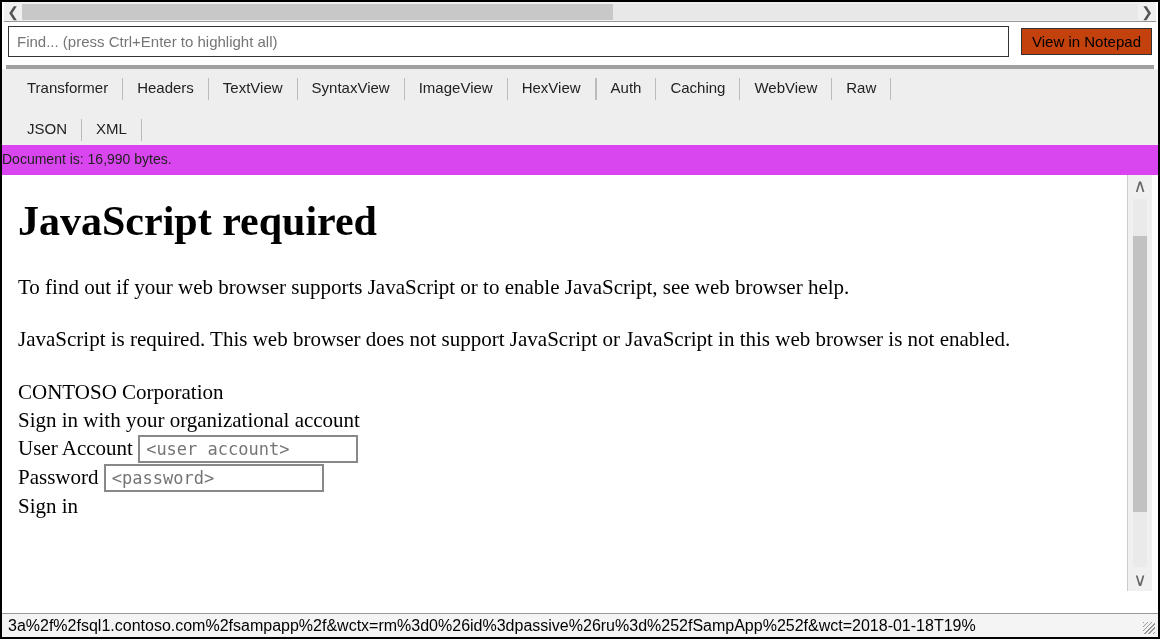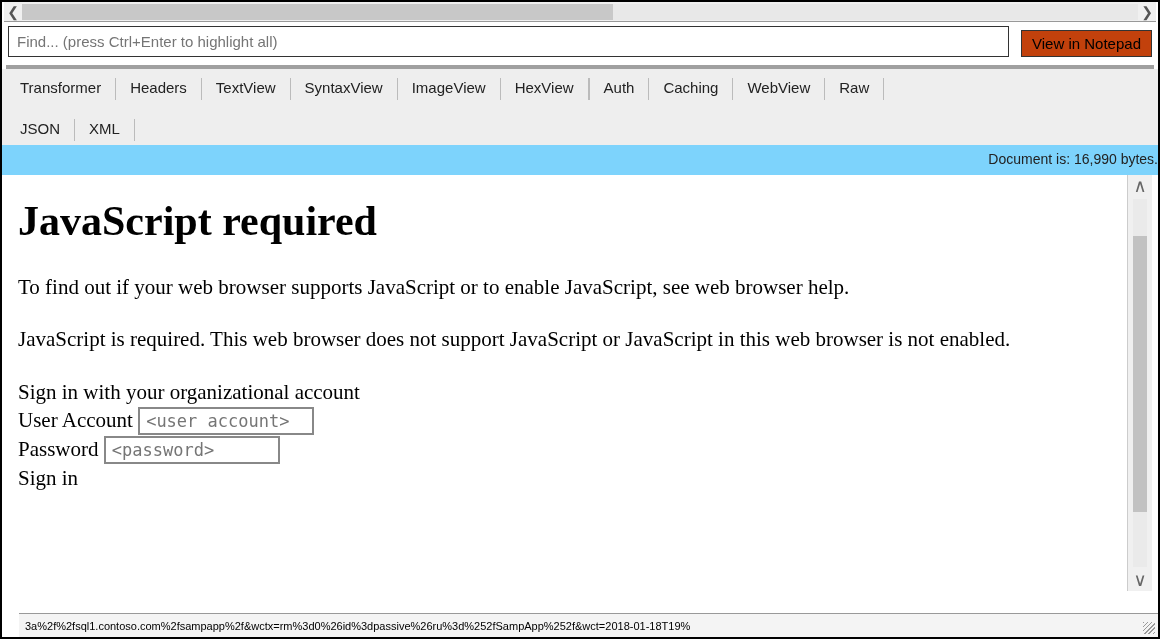--- a/index.html
+++ b/index.html
@@ -6,50 +6,50 @@
 html, body { width: 1160px; height: 639px; overflow: hidden; font-family: Tahoma, Arial, sans-serif; font-size: 13px; background: #fff; }
 .outer { width: 1160px; height: 639px; border: 2px solid #000; background: #fff; position: relative; }
 
 
 .hscroll { height: 20px; background: #f0f0f0; border-bottom: 1px solid #999; display: flex; align-items: center; position: relative; margin: 0 2px; }
 .hscroll .arrow { width: 18px; height: 18px; display: flex; align-items: center; justify-content: center; color: #555; font-size: 14px; cursor: pointer; }
 .hscroll .track { flex: 1; height: 16px; background: #e8e8e8; position: relative; }
 .hscroll .thumb { position: absolute; left: 0; top: 0; height: 16px; width: 53%; background: #c8c8c8; }
 
 
-.findrow { display: flex; align-items: flex-end; padding: 4px 6px 8px 6px; gap: 12px; }
+.findrow { display: flex; align-items: center; padding: 4px 6px 8px 6px; gap: 12px; }
 .findbox { flex: 1; border: 1px solid #333; background: #fff; padding: 6px 8px; color: #888; font-size: 15px; font-family: Arial, sans-serif; }
 .notepad-btn { border: 1px solid #333; background: #c2410c; padding: 4px 10px; font-size: 15px; font-family: Arial, sans-serif; cursor: pointer; display: flex; align-items: center; }
 
 .divider { height: 4px; background: #a0a0a0; margin: 0 4px; }
 
 
-.tabbar { background: #eeeeee; padding: 4px 4px 0 4px; }
+.tabbar { background: #eeeeee; padding: 4px 4px 0 11px; }
 .tabrow { display: flex; align-items: center; }
 .tab { padding: 6px 14px 8px 14px; font-size: 15px; color: #222; cursor: pointer; position: relative; font-family: Arial, sans-serif; }
 .tabsep { width: 1px; height: 22px; background: #bbb; }
 .tab.active { background: #eeeeee; border: 1px solid #999; border-bottom: 1px solid #eeeeee; border-radius: 2px 2px 0 0; }
 .tab .highlight-box { position: absolute; border: 3px solid #e31b0c; left: -6px; right: -6px; top: -6px; bottom: -2px; pointer-events:none; }
 
-.docinfo { text-align: right; padding: 6px 0 8px 0; font-size: 14px; color: #222; background: #7dd3fc; font-family: Arial, sans-serif; }
+.docinfo { text-align: left; padding: 6px 0 8px 0; font-size: 14px; color: #222; background: #d946ef; font-family: Arial, sans-serif; }
 
 
 .contentwrap { position: relative; display: flex; margin: 0 6px; height: 416px; }
 .webview { flex: 1; background: #fff; overflow: hidden; padding: 22px 10px 0 10px; border-right: 1px solid #ccc; }
 .webview h1 { font-family: 'Times New Roman', serif; font-size: 42px; font-weight: bold; margin-bottom: 28px; }
 .webview p { font-family: 'Times New Roman', serif; font-size: 21px; line-height: 1.35; margin-bottom: 24px; }
 .webview .cline { font-family: 'Times New Roman', serif; font-size: 21px; line-height: 1.35; }
-.field-input { border: 2px solid #888; background: #fff; padding: 2px 6px; font-family: Consolas, monospace; font-size: 17px; color: #888; width: 176px; vertical-align: baseline; }
+.field-input { border: 2px solid #888; background: #fff; padding: 2px 6px; font-family: Consolas, monospace; font-size: 17px; color: #888; width: 220px; vertical-align: baseline; }
 
 .vscroll { width: 24px; background: #f0f0f0; display: flex; flex-direction: column; align-items: center; }
 .vscroll .varrow { width: 22px; height: 22px; display: flex; align-items: center; justify-content: center; font-size: 18px; color: #666; cursor: pointer; }
 .vscroll .vtrack { flex: 1; width: 14px; background: #eaeaea; position: relative; margin: 2px 0; }
 .vscroll .vthumb { position: absolute; left: 0; width: 14px; background: #c2c2c2; top: 10%; height: 75%; }
 
-.statusbar { position: absolute; left: 17px; right: 0; bottom: 0; height: 24px; border-top: 1px solid #999; background: #f4f4f4; font-family: Tahoma, sans-serif; font-size: 11px; padding: 4px 6px; white-space: nowrap; overflow: hidden; display:flex; align-items:center; }
+.statusbar { position: absolute; left: 0; right: 0; bottom: 0; height: 24px; border-top: 1px solid #999; background: #f4f4f4; font-family: Tahoma, sans-serif; font-size: 16px; padding: 4px 6px; white-space: nowrap; overflow: hidden; display:flex; align-items:center; }
 .resize-grip { position:absolute; right:3px; bottom:3px; width:12px; height:12px; background:repeating-linear-gradient(135deg,#999 0,#999 1px,transparent 1px,transparent 3px); }
 </style>
 </head>
 <body>
 
 <div class="outer">
 
   <div class="hscroll">
     <div class="arrow">❮</div>
     <div class="track">
@@ -97,20 +97,21 @@
       </div>
   </div>
 
   <div class="docinfo">Document is: 16,990 bytes.</div>
 
   <div class="contentwrap">
     <div class="webview">
       <h1>JavaScript required</h1>
       <p>To find out if your web browser supports JavaScript or to enable JavaScript, see web browser help.</p>
       <p>JavaScript is required. This web browser does not support JavaScript or JavaScript in this web browser is not enabled.</p>
+      <div class="cline">CONTOSO Corporation</div>
       <div class="cline">Sign in with your organizational account</div>
       <div class="cline">
         <span>User Account</span>
         <input class="field-input" placeholder="&lt;user account&gt;" style="">
       </div>
       <div class="cline">
         <span>Password</span>
         <input class="field-input" placeholder="&lt;password&gt;" style="">
       </div>
       <div class="cline">Sign in</div>

